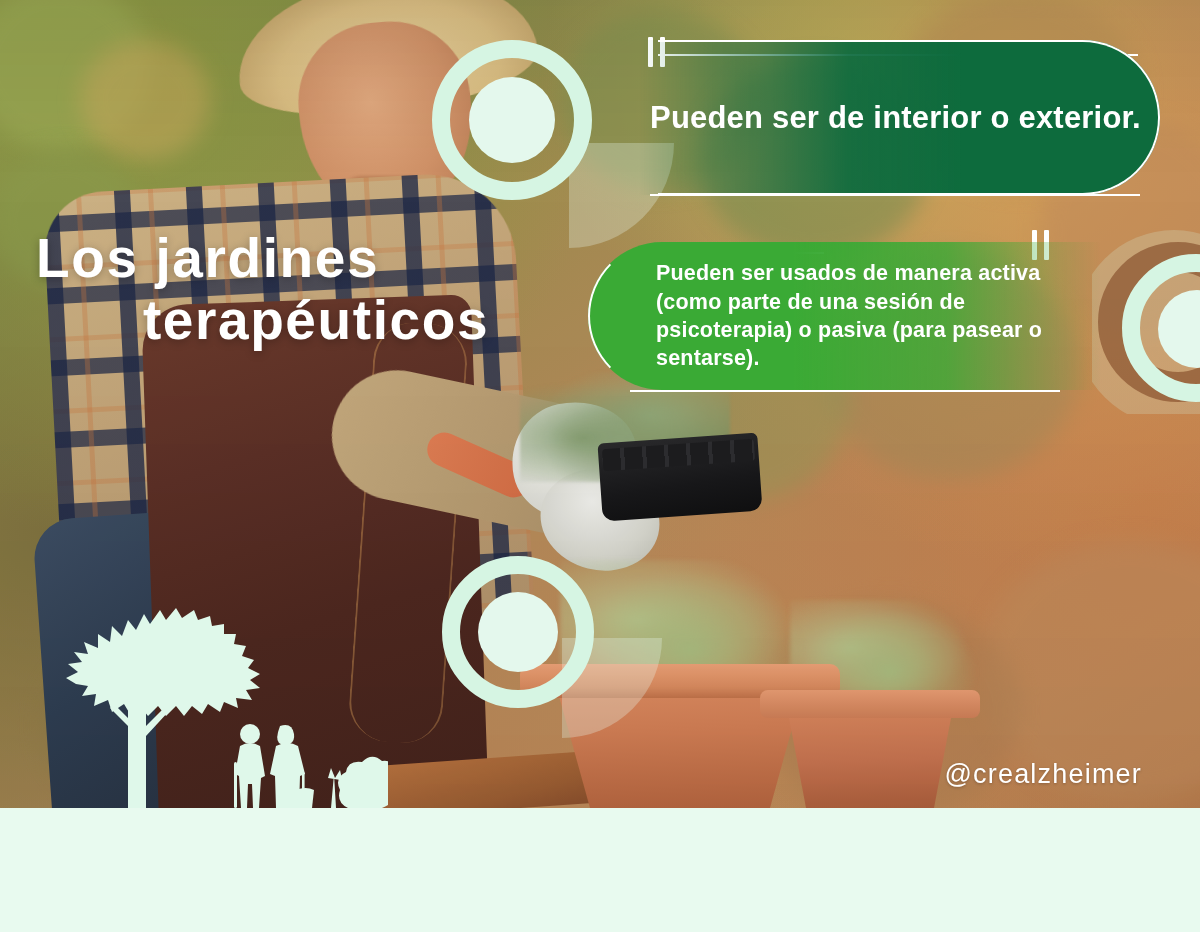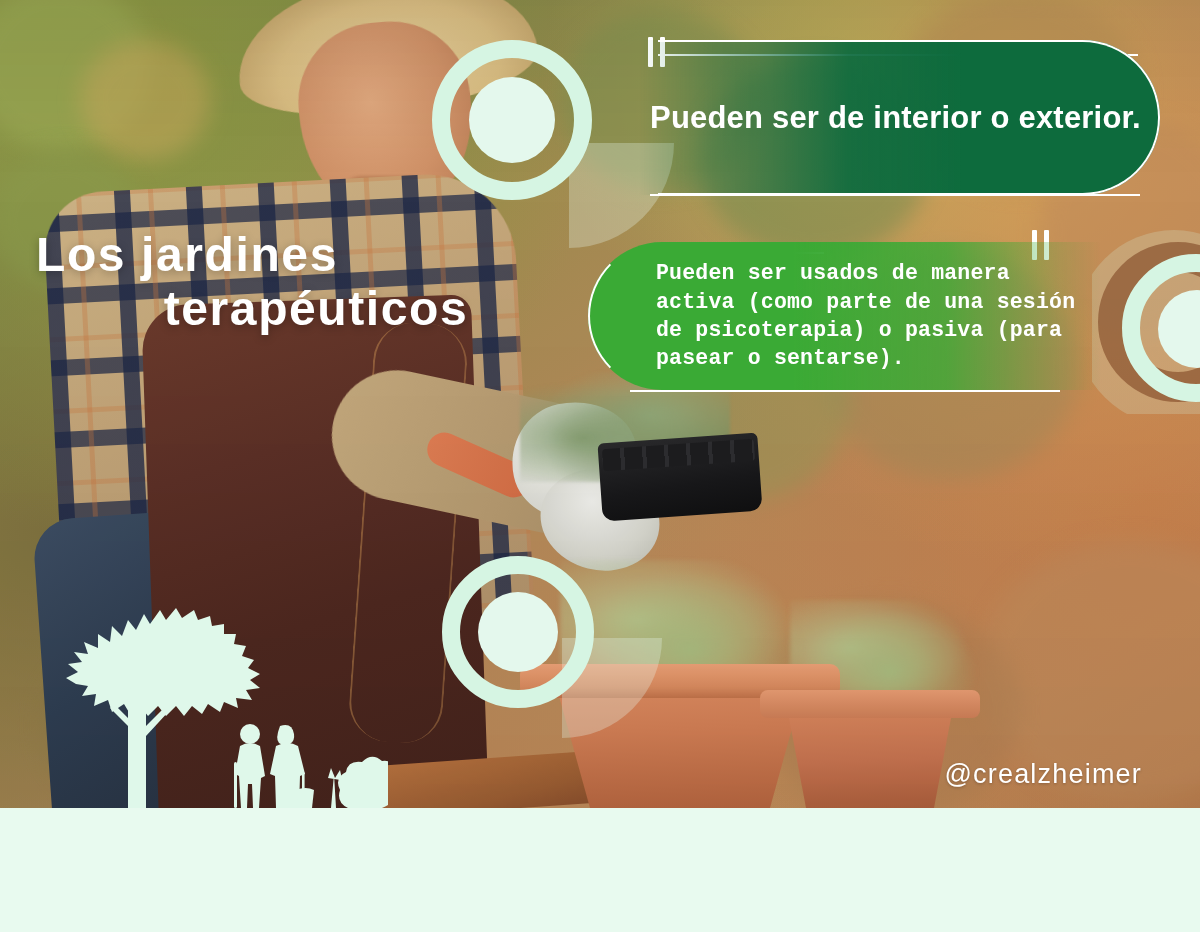--- a/index.html
+++ b/index.html
@@ -319,21 +319,20 @@
     background: linear-gradient(90deg, rgba(11,104,61,0) 0%, rgba(11,104,61,0.35) 14%, rgba(12,106,62,0.92) 40%, #0d6b3d 62%, #0d6b3d 100%);
     border-radius: 0 999px 999px 0;
   }
   #card1 .card-text { font-size: 31px; line-height: 1.22; padding-left: 10px; }
 
   
   #card2 { left: 588px; top: 242px; width: 512px; height: 148px; }
   #card2 .card-body {
     background: linear-gradient(90deg, #3aaa35 0%, #3aaa35 40%, rgba(58,170,53,0.80) 70%, rgba(58,170,53,0.18) 92%, rgba(58,170,53,0) 100%);
     border-radius: 999px 0 0 999px;
-    font-family: Liberation Mono, monospace;
   }
   #card2 .card-text { font-size: 21.5px; line-height: 1.32; padding-left: 68px; }
 
   
   #card3 { left: 640px; top: 550px; width: 520px; height: 152px; }
   #card3 .card-body {
     background: linear-gradient(90deg, rgba(149,193,31,0) 0%, rgba(149,193,31,0.32) 12%, rgba(140,190,45,0.88) 38%, #8cbe23 62%, #95c11f 100%);
     border-radius: 0 999px 999px 0;
   }
   #card3 .card-text { font-size: 22px; line-height: 1.34; padding-left: 12px; }
@@ -433,21 +432,21 @@
       <div class="ring-core" style="left:46px;top:50px;width:80px;height:80px;"></div>
     </div>
 
     <div class="deco-circle" style="left:1092px;top:214px;width:200px;height:200px;overflow:hidden;">
       <div class="ring-outer-arc" style="left:-16px;top:16px;width:196px;height:196px;background:rgba(214,245,227,0.22);"></div>
       <div class="ring-brown" style="left:6px;top:28px;width:160px;height:160px;"></div>
       <div class="ring-thick" style="left:30px;top:40px;width:148px;height:148px;"></div>
       <div class="ring-core" style="left:66px;top:76px;width:78px;height:78px;"></div>
     </div>
 
-    <div style="position:absolute;left:36px;top:228px;width:560px;color:#fff;font-size:48px;font-weight:bold;line-height:1.12;letter-spacing:1.6px;text-shadow:0 2px 10px rgba(0,0,0,0.28);">
+    <div style="position:absolute;left:36px;top:228px;width:560px;color:#fff;font-size:55px;font-weight:bold;line-height:1.12;letter-spacing:1.6px;text-shadow:0 2px 10px rgba(0,0,0,0.28);">
       <div>Los jardines</div>
       <div style="text-align:center;">terapéuticos</div>
     </div>
 
     <svg class="silhouette" style="left:48px;top:566px;" width="340" height="242" viewBox="0 0 340 242">
       <g fill="#dff8ea">
 
         <path d="M28 118 L18 112 L30 106 L20 98 L34 96 L26 86 L40 88 L36 76 L50 82 L50 68 L62 76
                  L64 60 L74 70 L80 54 L88 64 L96 48 L102 58 L112 44 L118 54 L128 42 L134 52 L146 44
                  L150 54 L162 50 L164 60 L176 58 L176 68 L188 68 L186 78 L198 80 L194 90 L206 94

